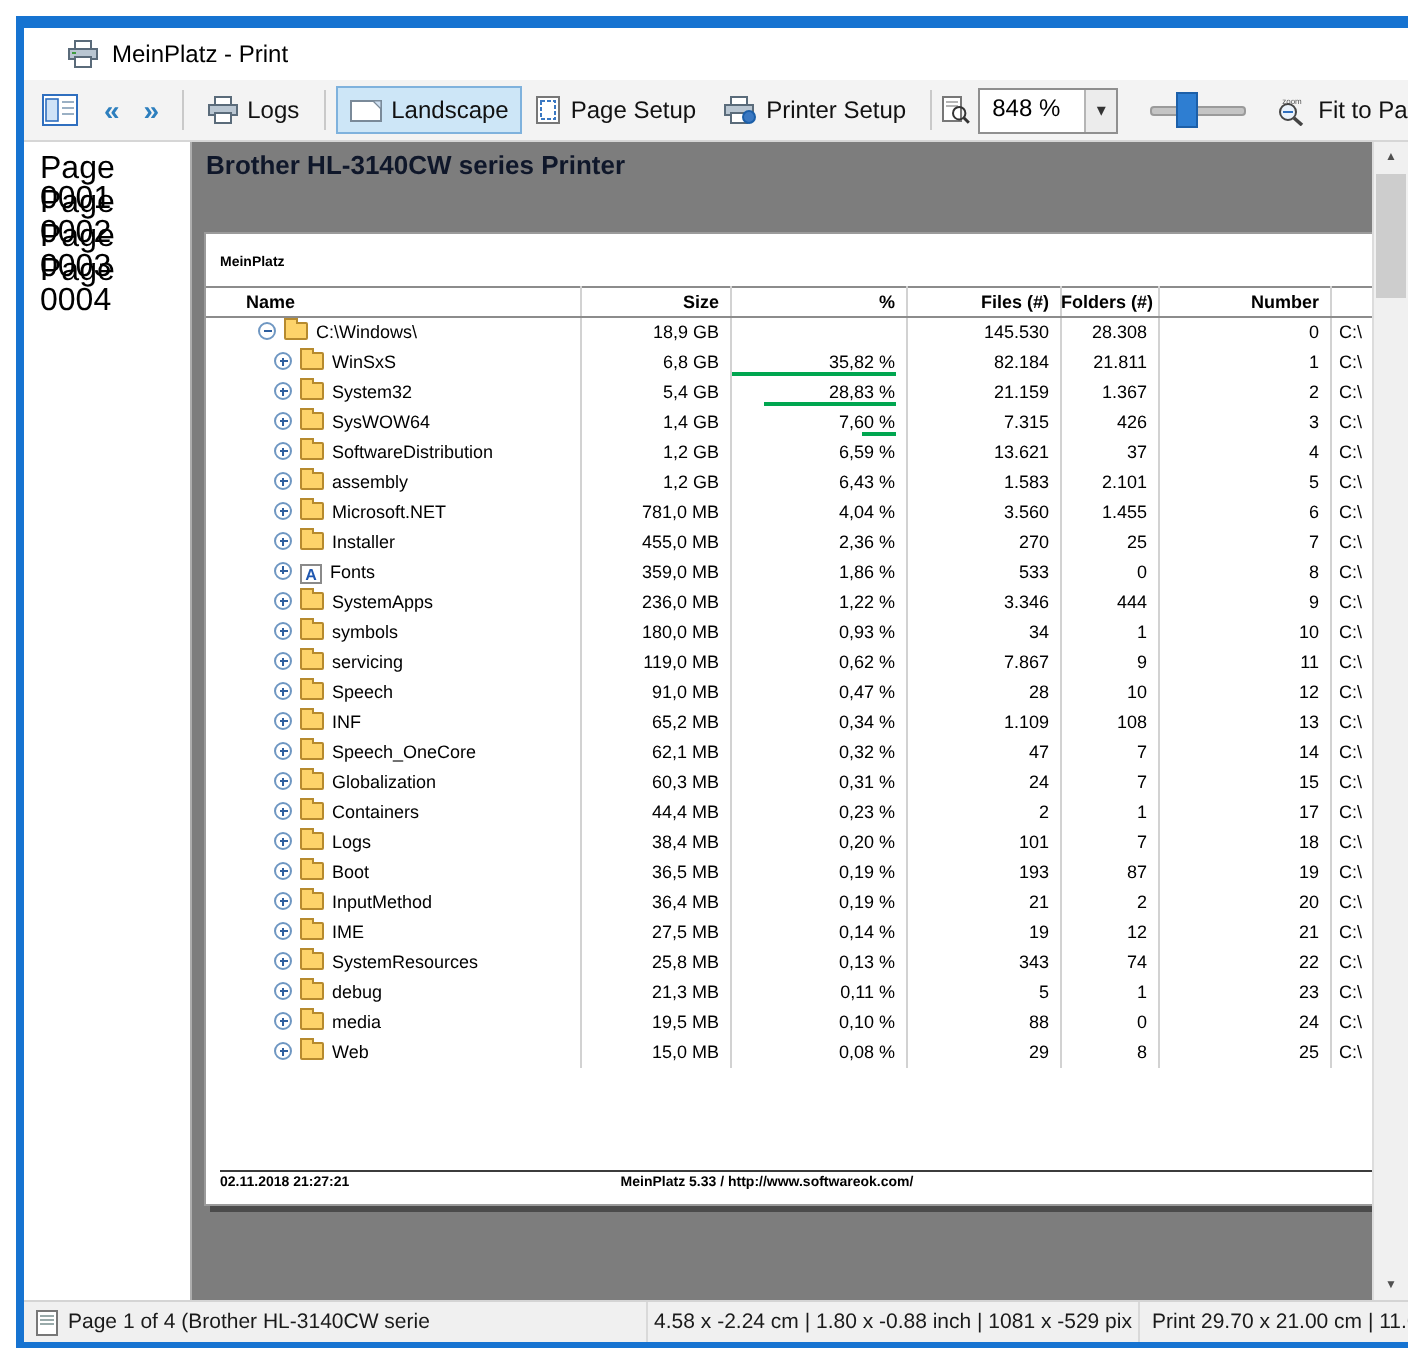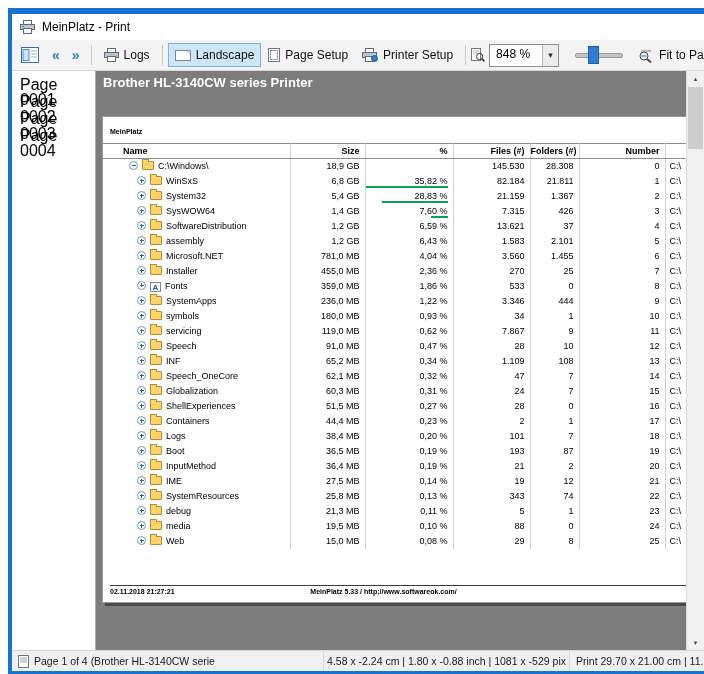--- a/index.html
+++ b/index.html
@@ -2,21 +2,21 @@
 <html><head>
 <meta charset="utf-8">
 <style>
   html,body{margin:0;padding:0;}
   body{width:704px;height:674px;background:#fff;font-family:"Liberation Sans",sans-serif;overflow:hidden;position:relative;}
   .window{position:absolute;left:8px;top:8px;width:696px;height:666px;box-sizing:border-box;
     border-top:6px solid #1673d1;border-left:4px solid #1673d1;border-bottom:3px solid #1673d1;
     background:#fff;display:flex;flex-direction:column;overflow:hidden;}
 
   
-  .titlebar{flex:0 0 26px;display:flex;align-items:center;gap:7px;padding-left:8px;background:#fff;}
+  .titlebar{flex:0 0 26px;display:flex;align-items:center;gap:7px;padding-left:22px;background:#fff;}
   .titlebar .title{font-size:12px;color:#000;}
 
   
   .toolbar{flex:0 0 30px;display:flex;align-items:center;background:#f3f3f3;border-bottom:1px solid #d6d6d6;
     padding-left:2px;white-space:nowrap;overflow:hidden;}
   .tb-btn{display:inline-flex;align-items:center;gap:5px;height:24px;padding:0 6px;border:1px solid transparent;
     background:transparent;font:12px "Liberation Sans",sans-serif;color:#111;cursor:default;}
   .tb-btn.selected{background:#cde6f7;border-color:#7fb2dd;justify-content:space-between;}
   .tb-sep{width:1px;height:20px;background:#c9c9c9;margin:0 5px;flex:0 0 1px;}
   .nav-btn{color:#2d7fbe;font-weight:bold;font-size:14px;padding:0 5px;}
@@ -26,21 +26,21 @@
   .slider{position:relative;width:48px;height:20px;margin:0 8px 0 16px;flex:0 0 48px;}
   .slider-track{position:absolute;left:0;right:0;top:8px;height:3px;background:#c4c4c4;border:1px solid #9a9a9a;border-radius:2px;}
   .slider-thumb{position:absolute;left:13px;top:1px;width:9px;height:16px;background:#2e7ed2;border:1px solid #1c5fa8;}
 
   
   .main{flex:1;display:flex;min-height:0;}
   .sidebar{flex:0 0 84px;background:#fff;border-right:1px solid #adadad;padding-top:5px;box-sizing:border-box;}
   .page-item{font-size:16px;color:#000;padding:1px 4px 1px 8px;height:17px;line-height:15px;box-sizing:border-box;}
 
   .preview{flex:1;position:relative;background:#7d7d7d;overflow:hidden;}
-  .preview-title{position:absolute;left:7px;top:4px;font-size:13px;font-weight:bold;color:#ffffff;}
+  .preview-title{position:absolute;left:7px;top:4px;font-size:13px;font-weight:bold;color:#0f172a;}
 
   .page{position:absolute;left:6px;top:45px;right:0;height:485px;background:#fff;
     border:1px solid #9b9b9b;border-right:none;box-shadow:3px 3px 0 rgba(25,25,25,.5);}
   .page-header-label{position:absolute;left:7px;top:11px;font-size:7px;font-weight:bold;color:#000;}
   .table-wrap{position:absolute;left:0;right:0;top:26px;}
   .ptable{border-collapse:collapse;table-layout:fixed;width:100%;}
   .ptable th{font-weight:bold;border-top:1px solid #8c8c8c;border-bottom:1px solid #8c8c8c;}
   .ptable th,.ptable td{height:15px;font-size:9px;padding:0 5px 0 0;border-right:1px solid #d2d2d2;
     text-align:right;white-space:nowrap;overflow:hidden;box-sizing:border-box;color:#000;}
   .ptable .col-name{text-align:left;}
@@ -361,29 +361,20 @@
                 <tr>
                   <td class="col-name lvl1"><span class="toggle plus"></span><span class="ficon folder"></span><span>Globalization</span></td>
                   <td>60,3 MB</td>
                   <td class="pct">0,31 %</td>
                   <td>24</td>
                   <td>7</td>
                   <td>15</td>
                   <td class="frag">C:\</td>
                 </tr>
                 <tr>
-                  <td class="col-name lvl1"><span class="toggle plus"></span><span class="ficon folder"></span><span>ShellExperiences</span></td>
-                  <td>51,5 MB</td>
-                  <td class="pct">0,27 %</td>
-                  <td>28</td>
-                  <td>0</td>
-                  <td>16</td>
-                  <td class="frag">C:\</td>
-                </tr>
-                <tr>
                   <td class="col-name lvl1"><span class="toggle plus"></span><span class="ficon folder"></span><span>Containers</span></td>
                   <td>44,4 MB</td>
                   <td class="pct">0,23 %</td>
                   <td>2</td>
                   <td>1</td>
                   <td>17</td>
                   <td class="frag">C:\</td>
                 </tr>
                 <tr>
                   <td class="col-name lvl1"><span class="toggle plus"></span><span class="ficon folder"></span><span>Logs</span></td>

